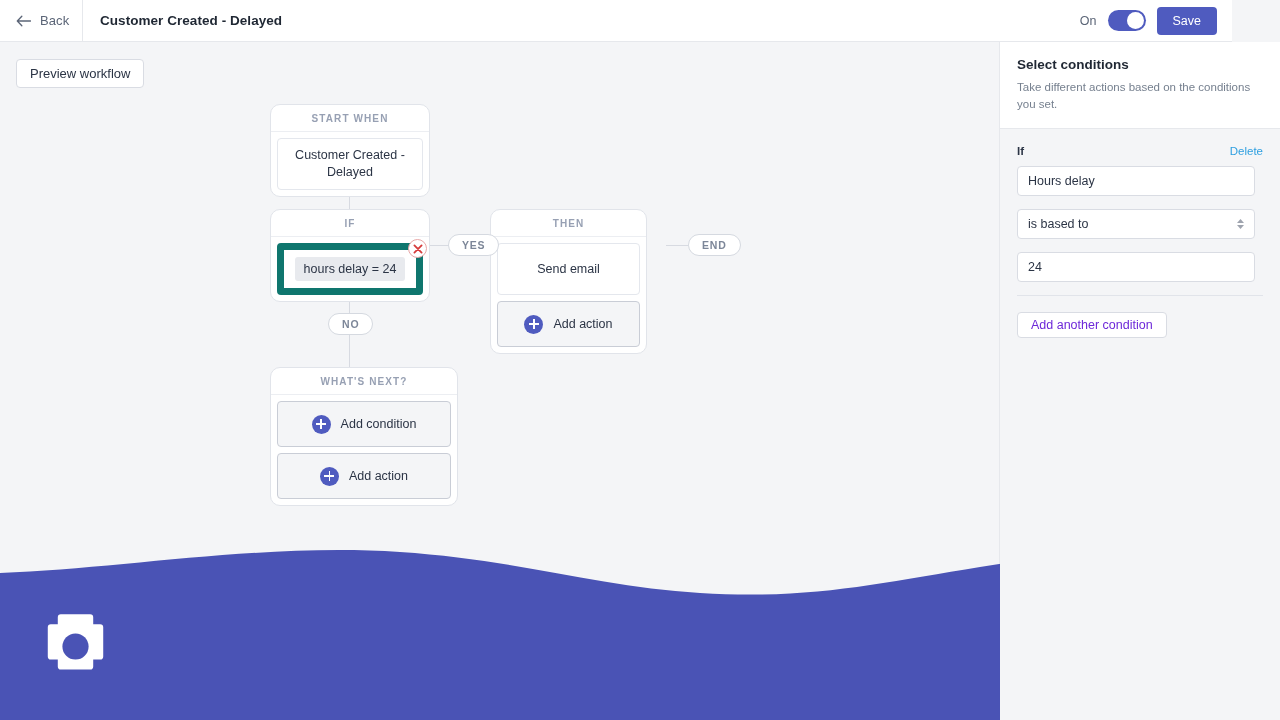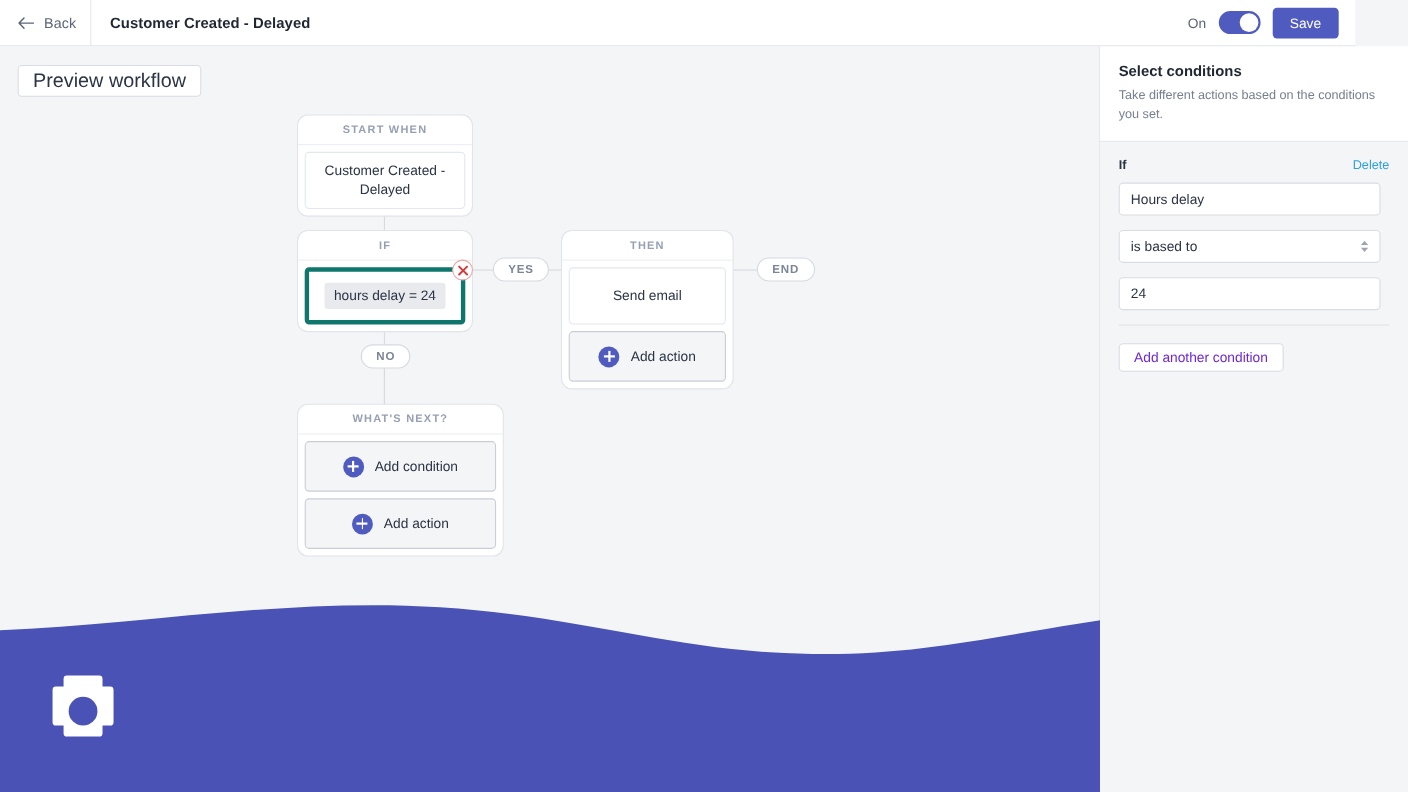--- a/index.html
+++ b/index.html
@@ -116,21 +116,21 @@
     overflow: hidden;
   }
   .preview-btn {
     position: absolute;
     top: 17px; left: 16px;
     height: 29px;
     padding: 13px 13px;
     background: #ffffff;
     border: 1px solid #d9dce3;
     border-radius: 4px;
-    font-size: 18px;
+    font-size: 13px;
     font-family: "Liberation Sans", sans-serif;
     color: #2b3445;
     cursor: pointer;
     display: flex;
     align-items: center;
     z-index: 6;
   }
 
   
   .node {
@@ -162,21 +162,21 @@
     align-items: center;
     justify-content: center;
     text-align: center;
     font-size: 12.5px;
     color: #2b3445;
     line-height: 1.35;
     padding: 6px 10px;
   }
 
   .node-item.selected {
-    border: 4px solid #0f766e;
+    border: 7px solid #0f766e;
     position: relative;
   }
 
   .cond-pill {
     background: #e8eaee;
     border-radius: 3px;
     padding: 4px 9px;
     font-size: 12.5px;
     color: #2b3445;
     white-space: nowrap;
@@ -421,21 +421,21 @@
         </div>
       </div>
     </div>
 
     <div class="branch-pill" style="left:448px; top:192px;">YES</div>
 
     <div class="branch-pill" style="left:328px; top:271px;">NO</div>
 
     <div class="branch-pill" style="left:688px; top:192px;">END</div>
 
-    <div class="node" style="left:510px; top:167px; width:157px;">
+    <div class="node" style="left:490px; top:167px; width:157px;">
       <div class="node-header">THEN</div>
       <div class="node-body">
         <div class="node-item">Send email</div>
         <div class="action-btn">
           <span class="plus-icon"></span>
           <span>Add action</span>
         </div>
       </div>
     </div>
 

